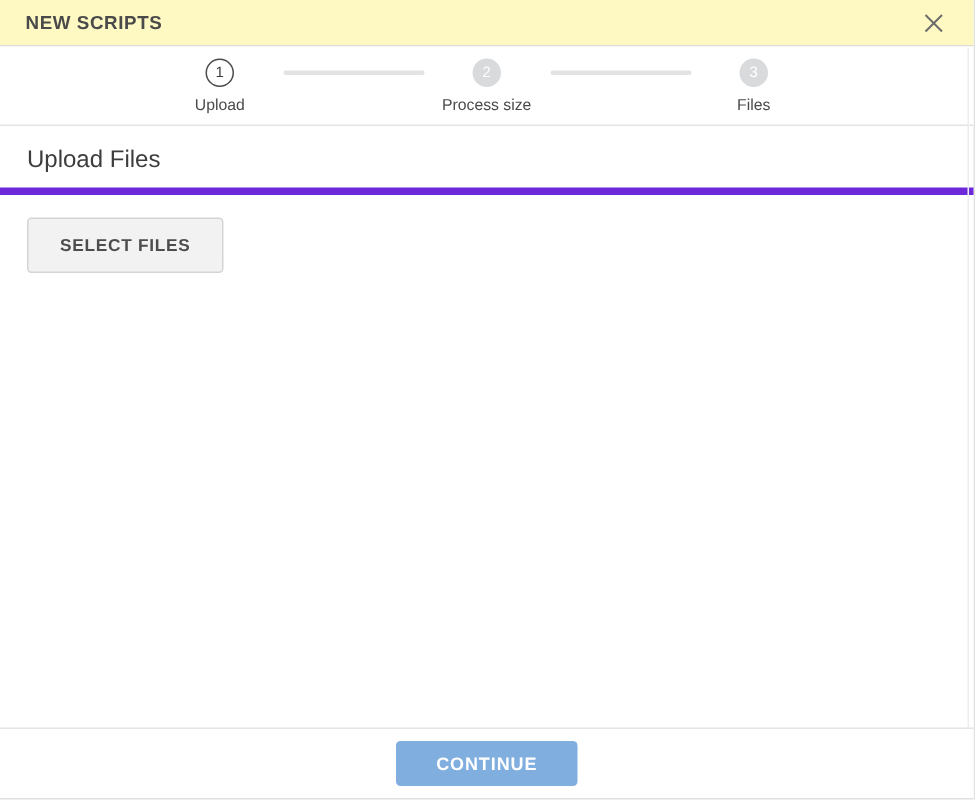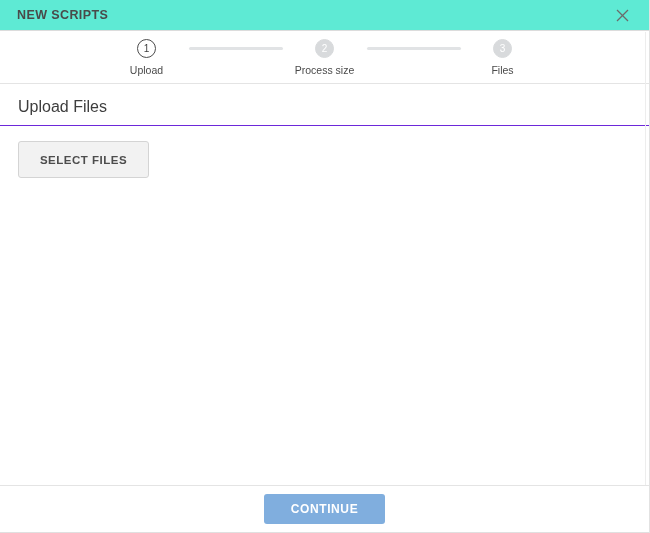--- a/index.html
+++ b/index.html
@@ -23,21 +23,21 @@
     background: #ffffff;
     display: flex;
     flex-direction: column;
     border-right: 1px solid #e2e2e2;
   }
 
   
   .dialog-header {
     height: 31px;
     min-height: 31px;
-    background: #5eead4;
+    background: #fef9c3;
     border-bottom: 1px solid #dcdcdc;
     display: flex;
     align-items: center;
     justify-content: space-between;
     padding: 0 16px 0 17px;
     box-sizing: border-box;
   }
   .dialog-title {
     font-size: 12.5px;
     font-weight: bold;
@@ -115,21 +115,21 @@
     margin-top: 8px;
     border-radius: 2px;
   }
 
   
   .section-row {
     display: flex;
     align-items: flex-start;
     justify-content: space-between;
     padding: 14px 18px 9px 18px;
-    border-bottom: 1px solid #6d28d9;
+    border-bottom: 5px solid #6d28d9;
     box-sizing: border-box;
   }
   .section-title {
     font-size: 16px;
     color: #3d3d3d;
     font-weight: normal;
   }
   .section-hint {
     font-size: 11px;
     font-weight: bold;

